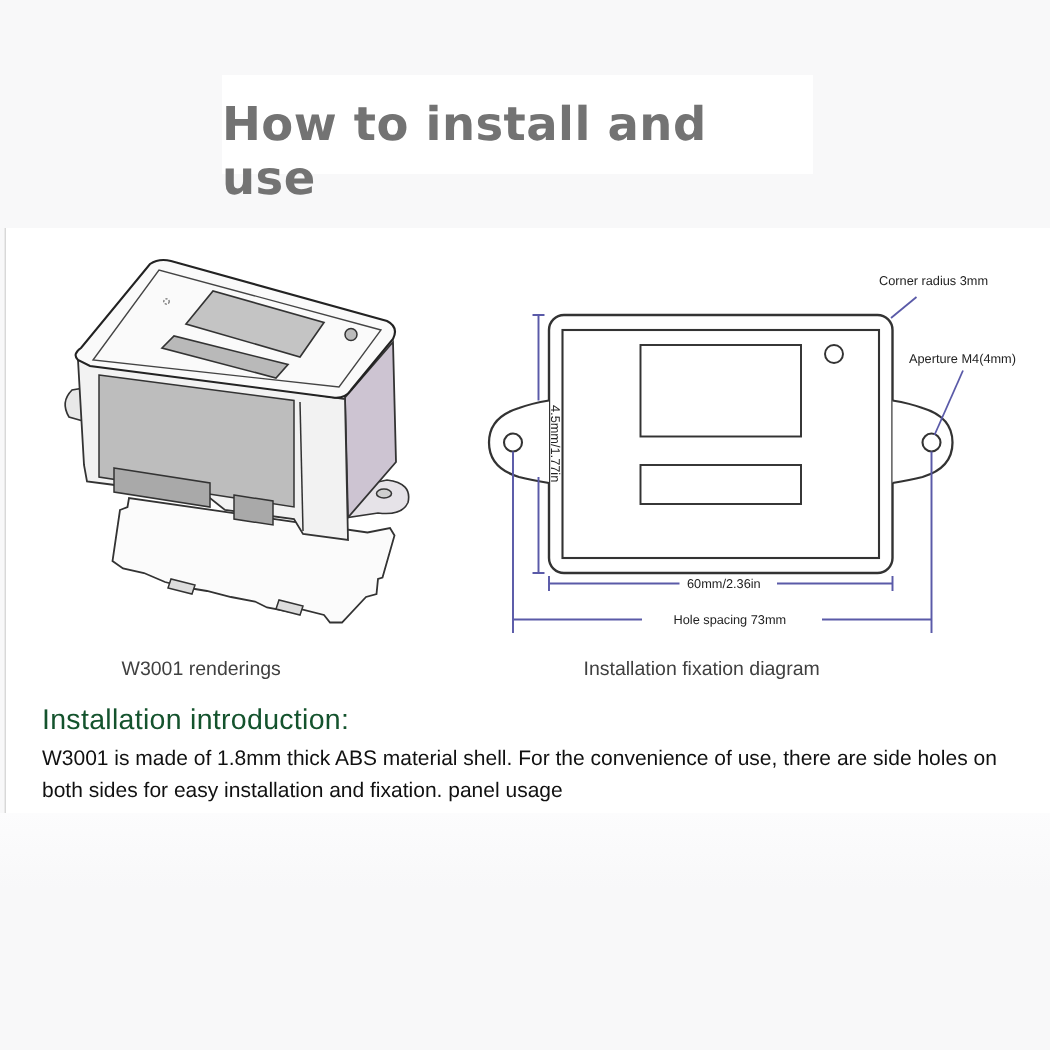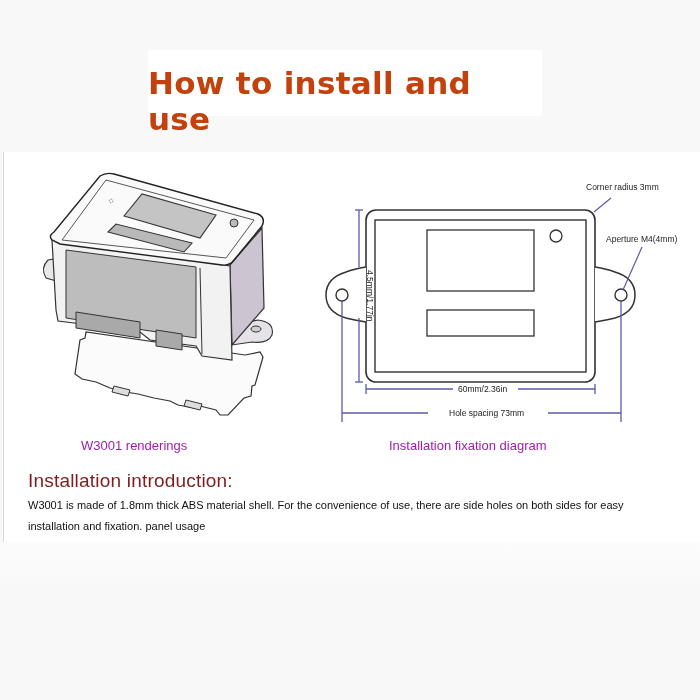--- a/index.html
+++ b/index.html
@@ -10,46 +10,46 @@
       font-family: "Liberation Sans", sans-serif;
       color: #111;
     }
     .title-box {
       position: absolute; left: 148px; top: 50px; width: 394px; height: 66px;
       background: #ffffff;
       display: flex; align-items: center; justify-content: center;
     }
     .title-text {
       font-family: "DejaVu Sans", sans-serif;
-      font-weight: bold; font-size: 31px; letter-spacing: 0.3px; color: #c2410c; margin-top: 36px;
+      font-weight: bold; font-size: 31px; letter-spacing: 0.3px; color: #737373; margin-top: 36px;
     }
     .content-panel {
       position: absolute; left: 3px; top: 152px; width: 697px; height: 390px;
       background: #ffffff;
       border-left: 1px solid #d8d8d8;
     }
     .panel-bottom-fade {
       position: absolute; left: 0; top: 542px; width: 700px; height: 50px;
       background: linear-gradient(#fcfcfd, #f8f8f9);
     }
     .figure { position: absolute; }
     .render-fig { left: 30px; top: 160px; width: 270px; height: 265px; }
     .dim-fig { left: 310px; top: 170px; width: 380px; height: 260px; }
     .caption {
-      position: absolute; font-size: 13px; color: #a21caf; white-space: nowrap;
+      position: absolute; font-size: 13px; color: #404040; white-space: nowrap;
     }
     .cap-left { left: 81px; top: 438px; }
     .cap-right { left: 389px; top: 438px; }
     .intro-heading {
       position: absolute; left: 28px; top: 470px;
-      font-size: 19px; color: #7f1d1d; white-space: nowrap; letter-spacing: 0.2px;
+      font-size: 19px; color: #14532d; white-space: nowrap; letter-spacing: 0.2px;
     }
     .intro-body {
       position: absolute; left: 28px; top: 495px; width: 650px;
-      font-size: 11px; line-height: 21px; color: #111;
+      font-size: 14px; line-height: 21px; color: #111;
     }
     .dim-label {
       font-family: "Liberation Sans", sans-serif; font-size: 8.5px; fill: #222;
     }
   </style>
 </head>
 <body>
 
 <div class="title-box">
   <span class="title-text">How to install and use</span>

